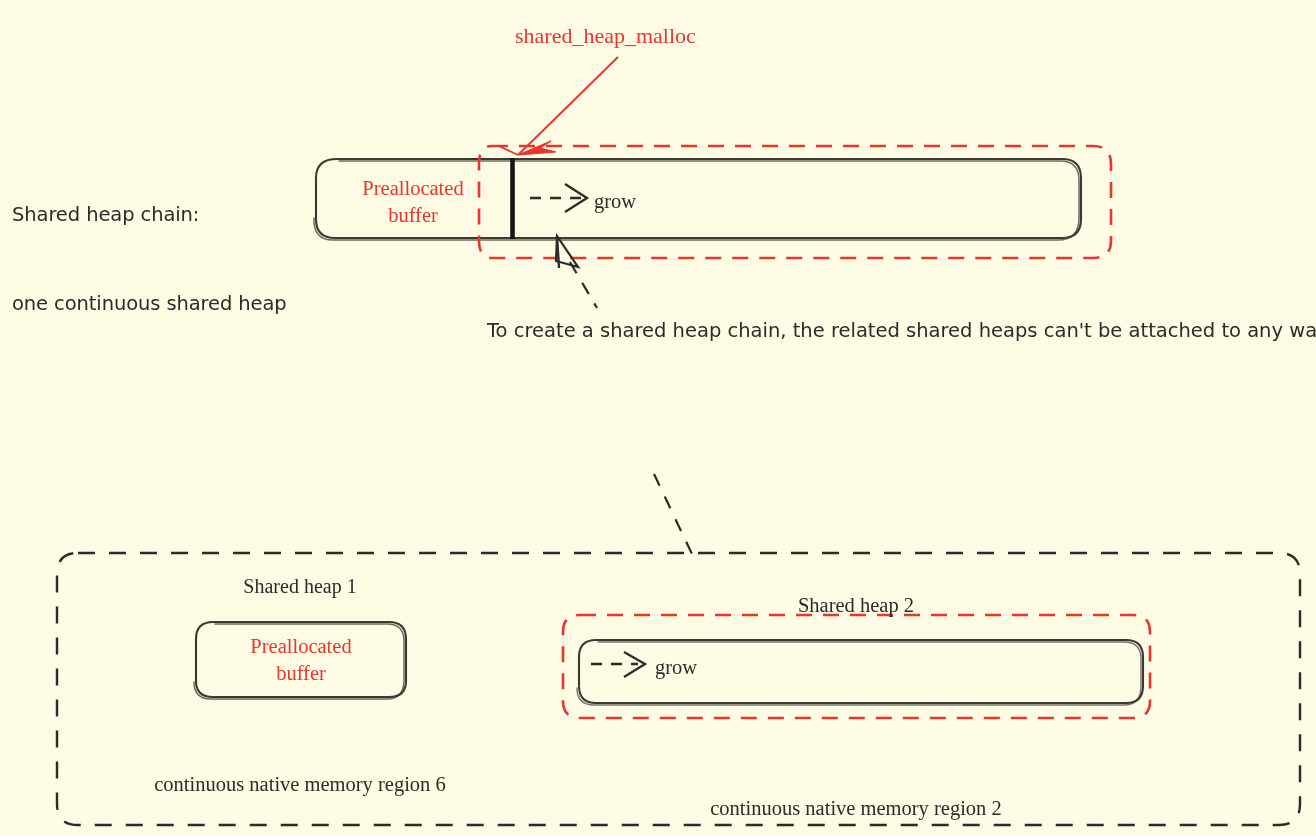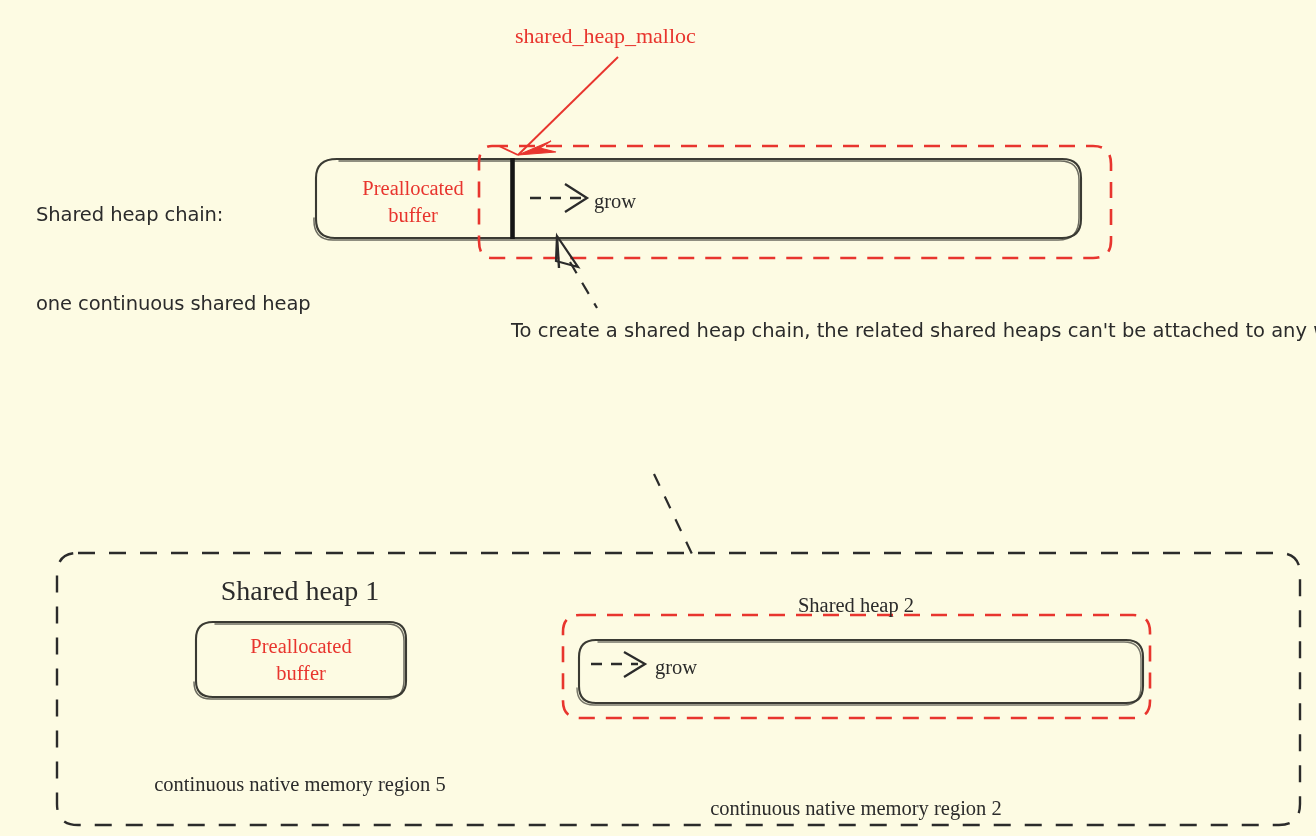--- a/index.html
+++ b/index.html
@@ -22,21 +22,21 @@
     height: 836px;
   }
   .txt {
     position: absolute;
     white-space: pre;
     line-height: 1.32;
   }
   .dark { color: #2b2b2b; }
   .red  { color: #e8352e; }
 
-  .sans-hum { font-family: "DejaVu Sans", sans-serif; margin-left: 24px; }
+  .sans-hum { font-family: "DejaVu Sans", sans-serif; }
   .sans-lib { font-family: Liberation Serif, serif; }
 
   
   #chain-note {
     left: 12px;
     top: 141px;
     font-size: 19.5px;
     line-height: 1.52;
     letter-spacing: -0.1px;
   }
@@ -72,21 +72,21 @@
     font-size: 19.5px;
     line-height: 1.52;
   }
 
   
   #sh1-title {
     left: 180px;
     top: 573px;
     width: 240px;
     text-align: center;
-    font-size: 28px;
+    font-size: 20px;
   }
   #sh2-title {
     left: 736px;
     top: 573px;
     width: 240px;
     text-align: center;
     font-size: 20.5px;
     margin-top: 19px;
   }
   #prealloc-bottom {
@@ -188,21 +188,21 @@
   <div class="txt dark sans-lib" id="grow-top">grow</div>
 
   <div class="txt dark sans-hum" id="chain-explain">To create a shared heap chain, the related shared heaps can't be attached to any wasm apps</div>
 
   <div class="txt dark sans-lib" id="sh1-title">Shared heap 1</div>
 
   <div class="txt red sans-lib" id="prealloc-bottom">Preallocated
 buffer</div>
 
   <div class="txt dark sans-lib" id="region1-caption">
-    <div>continuous native memory region 5</div>
+    <div>continuous native memory region 6</div>
     
   </div>
 
   <div class="txt dark sans-lib" id="sh2-title">Shared heap 2</div>
 
   <div class="txt dark sans-lib" id="grow-bottom">grow</div>
 
   <div class="txt dark sans-lib" id="region2-caption">
     <div>continuous native memory region 2</div>
     

